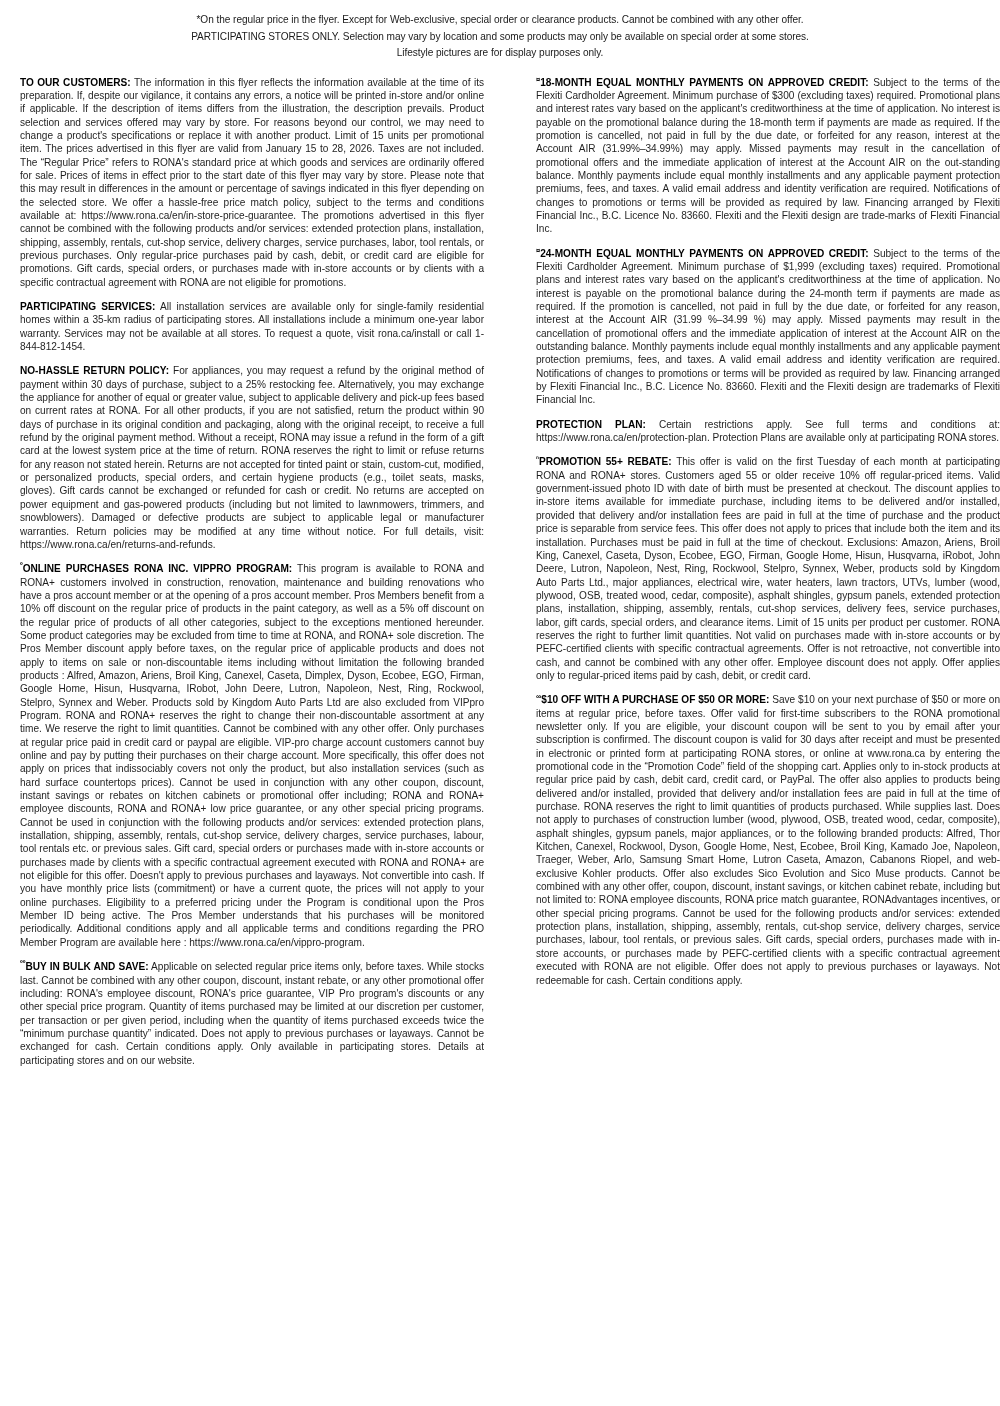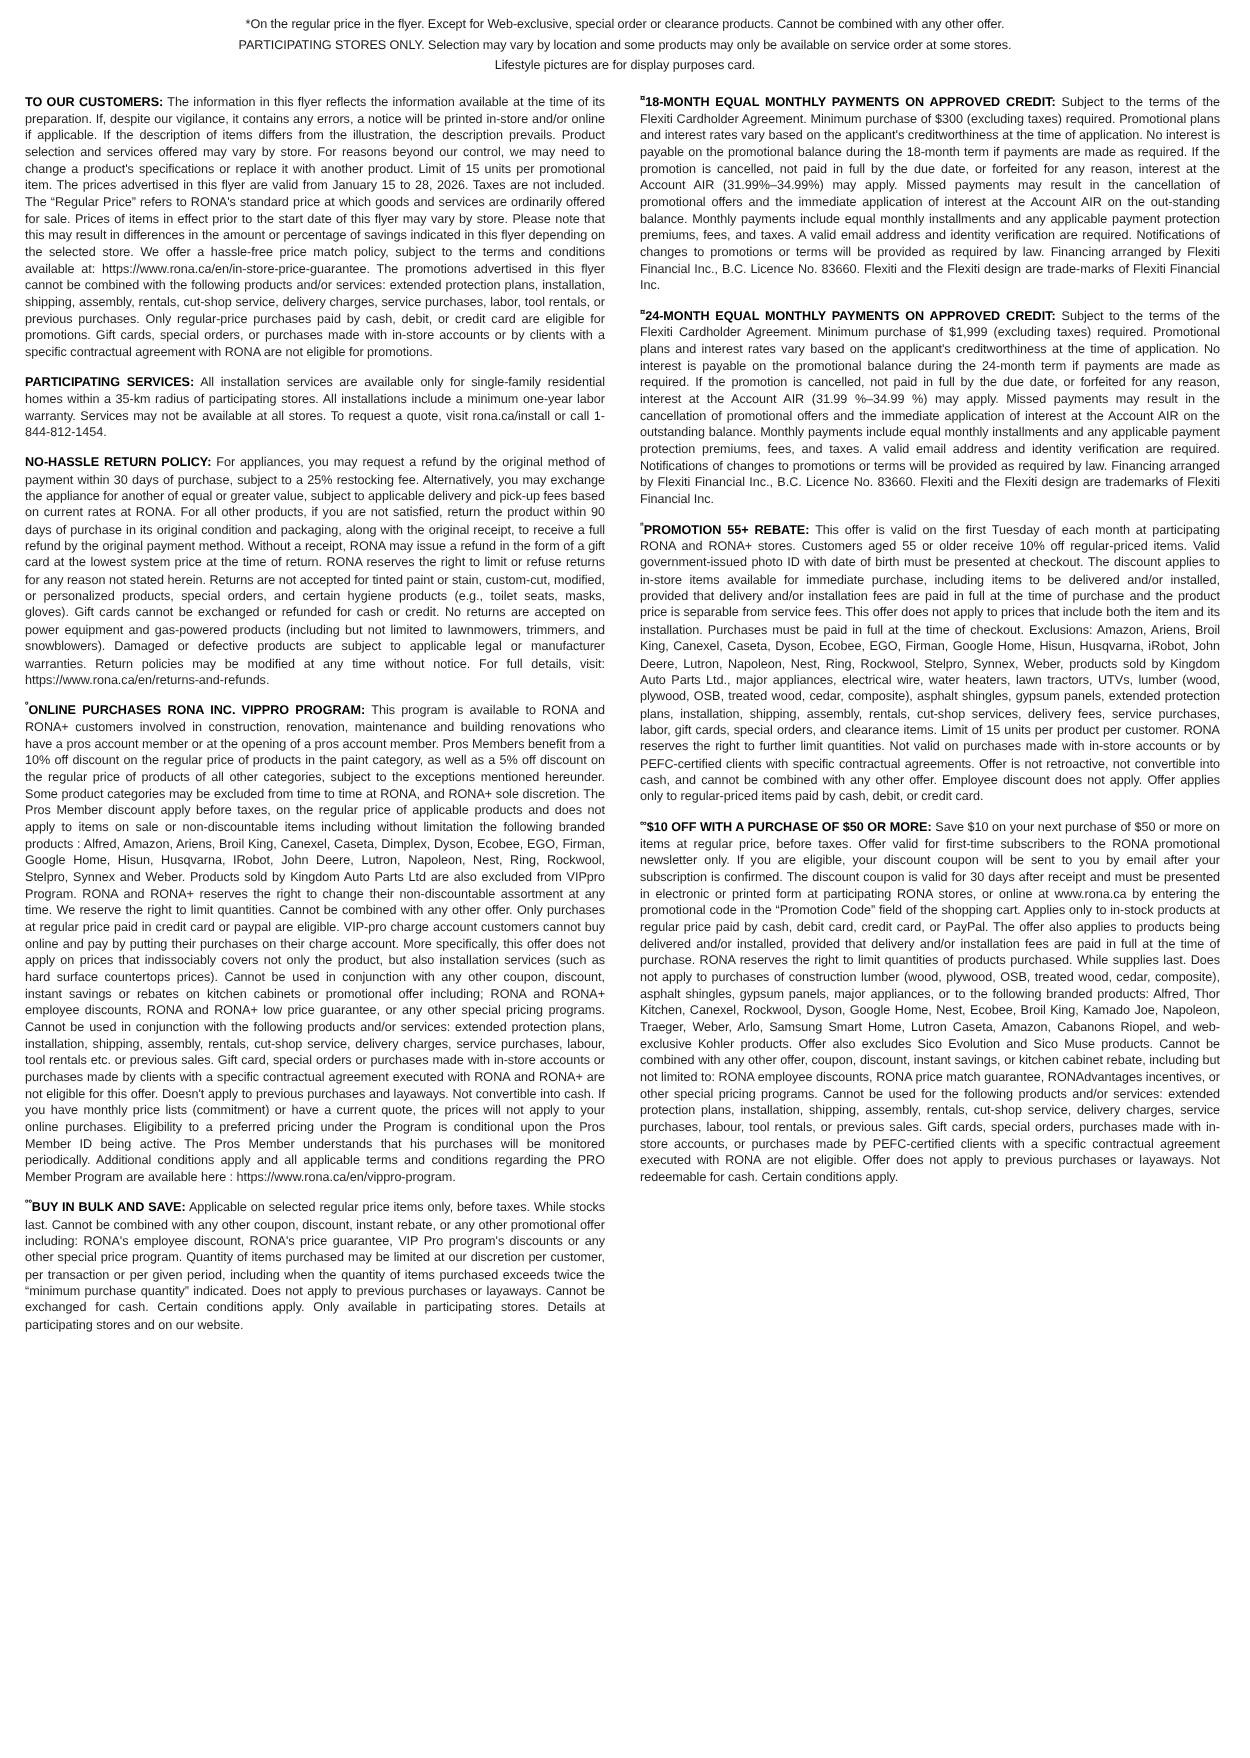--- a/index.html
+++ b/index.html
@@ -35,21 +35,21 @@
   .header-note .line {
     display: block;
   }
   .header-note b {
     font-weight: normal;
   }
 
   
   .columns {
     display: flex;
-    gap: 28px;
+    gap: 52px;
     align-items: flex-start;
   }
   .col {
     width: 464px;
     flex: 0 0 464px;
   }
 
   p.para {
     margin: 0 0 11px 0;
     font-size: 10.1px;
@@ -75,34 +75,35 @@
     color: #000;
   }
 </style>
 </head>
 <body>
 
 <div class="page">
 
   <div class="header-note">
     <span class="line">*On the regular price in the flyer. Except for Web-exclusive, special order or clearance products. Cannot be combined with any other offer.</span>
-    <span class="line"><b>PARTICIPATING STORES ONLY.</b><span> Selection may vary by location and some products may only be available on service order at some stores.</span></span>
-    <span class="line">Lifestyle pictures are for display purposes card.</span>
+    <span class="line"><b>PARTICIPATING STORES ONLY.</b><span> Selection may vary by location and some products may only be available on special order at some stores.</span></span>
+    <span class="line">Lifestyle pictures are for display purposes only.</span>
   </div>
 
   <div class="columns">
 
     <div class="col" id="left-col">
         <p class="para"><span class="lead">TO OUR CUSTOMERS:</span><span> The information in this flyer reflects the information available at the time of its preparation. If, despite our vigilance, it contains any errors, a notice will be printed in-store and/or online if applicable. If the description of items differs from the illustration, the description prevails. Product selection and services offered may vary by store. For reasons beyond our control, we may need to change a product's specifications or replace it with another product. Limit of 15 units per promotional item. The prices advertised in this flyer are valid from January 15 to 28, 2026. Taxes are not included. The “Regular Price” refers to RONA's standard price at which goods and services are ordinarily offered for sale. Prices of items in effect prior to the start date of this flyer may vary by store. Please note that this may result in differences in the amount or percentage of savings indicated in this flyer depending on the selected store. We offer a hassle-free price match policy, subject to the terms and conditions available at: https://www.rona.ca/en/in-store-price-guarantee. The promotions advertised in this flyer cannot be combined with the following products and/or services: extended protection plans, installation, shipping, assembly, rentals, cut-shop service, delivery charges, service purchases, labor, tool rentals, or previous purchases. Only regular-price purchases paid by cash, debit, or credit card are eligible for promotions. Gift cards, special orders, or purchases made with in-store accounts or by clients with a specific contractual agreement with RONA are not eligible for promotions.</span></p>
         <p class="para"><span class="lead">PARTICIPATING SERVICES:</span><span> All installation services are available only for single-family residential homes within a 35-km radius of participating stores. All installations include a minimum one-year labor warranty. Services may not be available at all stores. To request a quote, visit rona.ca/install or call 1-844-812-1454.</span></p>
         <p class="para"><span class="lead">NO-HASSLE RETURN POLICY:</span><span> For appliances, you may request a refund by the original method of payment within 30 days of purchase, subject to a 25% restocking fee. Alternatively, you may exchange the appliance for another of equal or greater value, subject to applicable delivery and pick-up fees based on current rates at RONA. For all other products, if you are not satisfied, return the product within 90 days of purchase in its original condition and packaging, along with the original receipt, to receive a full refund by the original payment method. Without a receipt, RONA may issue a refund in the form of a gift card at the lowest system price at the time of return. RONA reserves the right to limit or refuse returns for any reason not stated herein. Returns are not accepted for tinted paint or stain, custom-cut, modified, or personalized products, special orders, and certain hygiene products (e.g., toilet seats, masks, gloves). Gift cards cannot be exchanged or refunded for cash or credit. No returns are accepted on power equipment and gas-powered products (including but not limited to lawnmowers, trimmers, and snowblowers). Damaged or defective products are subject to applicable legal or manufacturer warranties. Return policies may be modified at any time without notice. For full details, visit: https://www.rona.ca/en/returns-and-refunds.</span></p>
         <p class="para"><span class="sup">º</span><span class="lead">ONLINE PURCHASES RONA INC. VIPPRO PROGRAM:</span><span> This program is available to RONA and RONA+ customers involved in construction, renovation, maintenance and building renovations who have a pros account member or at the opening of a pros account member. Pros Members benefit from a 10% off discount on the regular price of products in the paint category, as well as a 5% off discount on the regular price of products of all other categories, subject to the exceptions mentioned hereunder. Some product categories may be excluded from time to time at RONA, and RONA+ sole discretion. The Pros Member discount apply before taxes, on the regular price of applicable products and does not apply to items on sale or non-discountable items including without limitation the following branded products : Alfred, Amazon, Ariens, Broil King, Canexel, Caseta, Dimplex, Dyson, Ecobee, EGO, Firman, Google Home, Hisun, Husqvarna, IRobot, John Deere, Lutron, Napoleon, Nest, Ring, Rockwool, Stelpro, Synnex and Weber. Products sold by Kingdom Auto Parts Ltd are also excluded from VIPpro Program. RONA and RONA+ reserves the right to change their non-discountable assortment at any time. We reserve the right to limit quantities. Cannot be combined with any other offer. Only purchases at regular price paid in credit card or paypal are eligible. VIP-pro charge account customers cannot buy online and pay by putting their purchases on their charge account. More specifically, this offer does not apply on prices that indissociably covers not only the product, but also installation services (such as hard surface countertops prices). Cannot be used in conjunction with any other coupon, discount, instant savings or rebates on kitchen cabinets or promotional offer including; RONA and RONA+ employee discounts, RONA and RONA+ low price guarantee, or any other special pricing programs. Cannot be used in conjunction with the following products and/or services: extended protection plans, installation, shipping, assembly, rentals, cut-shop service, delivery charges, service purchases, labour, tool rentals etc. or previous sales. Gift card, special orders or purchases made with in-store accounts or purchases made by clients with a specific contractual agreement executed with RONA and RONA+ are not eligible for this offer. Doesn't apply to previous purchases and layaways. Not convertible into cash. If you have monthly price lists (commitment) or have a current quote, the prices will not apply to your online purchases. Eligibility to a preferred pricing under the Program is conditional upon the Pros Member ID being active. The Pros Member understands that his purchases will be monitored periodically. Additional conditions apply and all applicable terms and conditions regarding the PRO Member Program are available here : https://www.rona.ca/en/vippro-program.</span></p>
         <p class="para"><span class="sup">ºº</span><span class="lead">BUY IN BULK AND SAVE:</span><span> Applicable on selected regular price items only, before taxes. While stocks last. Cannot be combined with any other coupon, discount, instant rebate, or any other promotional offer including: RONA's employee discount, RONA's price guarantee, VIP Pro program's discounts or any other special price program. Quantity of items purchased may be limited at our discretion per customer, per transaction or per given period, including when the quantity of items purchased exceeds twice the “minimum purchase quantity” indicated.  Does not apply to previous purchases or layaways. Cannot be exchanged for cash. Certain conditions apply. Only available in participating stores. Details at participating stores and on our website.</span></p>
       </div>
     <div class="col" id="right-col">
         <p class="para"><span class="sup">¤</span><span class="lead">18-MONTH EQUAL MONTHLY PAYMENTS ON APPROVED CREDIT:</span><span> Subject to the terms of the Flexiti Cardholder Agreement. Minimum purchase of $300 (excluding taxes) required. Promotional plans and interest rates vary based on the applicant's creditworthiness at the time of application. No interest is payable on the promotional balance during the 18-month term if payments are made as required. If the promotion is cancelled, not paid in full by the due date, or forfeited for any reason, interest at the Account AIR (31.99%–34.99%) may apply. Missed payments may result in the cancellation of promotional offers and the immediate application of interest at the Account AIR on the out-standing balance. Monthly payments include equal monthly installments and any applicable payment protection premiums, fees, and taxes. A valid email address and identity verification are required. Notifications of changes to promotions or terms will be provided as required by law. Financing arranged by Flexiti Financial Inc., B.C. Licence No. 83660. Flexiti and the Flexiti design are trade-marks of Flexiti Financial Inc.</span></p>
         <p class="para"><span class="sup">¤</span><span class="lead">24-MONTH EQUAL MONTHLY PAYMENTS ON APPROVED CREDIT:</span><span> Subject to the terms of the Flexiti Cardholder Agreement. Minimum purchase of $1,999 (excluding taxes) required. Promotional plans and interest rates vary based on the applicant's creditworthiness at the time of application. No interest is payable on the promotional balance during the 24-month term if payments are made as required. If the promotion is cancelled, not paid in full by the due date, or forfeited for any reason, interest at the Account AIR (31.99 %–34.99 %) may apply. Missed payments may result in the cancellation of promotional offers and the immediate application of interest at the Account AIR on the outstanding balance. Monthly payments include equal monthly installments and any applicable payment protection premiums, fees, and taxes. A valid email address and identity verification are required. Notifications of changes to promotions or terms will be provided as required by law. Financing arranged by Flexiti Financial Inc., B.C. Licence No. 83660. Flexiti and the Flexiti design are trademarks of Flexiti Financial Inc.</span></p>
+        <p class="para"><span class="lead">PROTECTION PLAN:</span><span> Certain restrictions apply. See full terms and conditions at: https://www.rona.ca/en/protection-plan. Protection Plans are available only at participating RONA stores.</span></p>
         <p class="para"><span class="sup">ⁿ</span><span class="lead">PROMOTION 55+ REBATE:</span><span> This offer is valid on the first Tuesday of each month at participating RONA and RONA+ stores. Customers aged 55 or older receive 10% off regular-priced items. Valid government-issued photo ID with date of birth must be presented at checkout. The discount applies to in-store items available for immediate purchase, including items to be delivered and/or installed, provided that delivery and/or installation fees are paid in full at the time of purchase and the product price is separable from service fees. This offer does not apply to prices that include both the item and its installation. Purchases must be paid in full at the time of checkout. Exclusions: Amazon, Ariens, Broil King, Canexel, Caseta, Dyson, Ecobee, EGO, Firman, Google Home, Hisun, Husqvarna, iRobot, John Deere, Lutron, Napoleon, Nest, Ring, Rockwool, Stelpro, Synnex, Weber, products sold by Kingdom Auto Parts Ltd., major appliances, electrical wire, water heaters, lawn tractors, UTVs, lumber (wood, plywood, OSB, treated wood, cedar, composite), asphalt shingles, gypsum panels, extended protection plans, installation, shipping, assembly, rentals, cut-shop services, delivery fees, service purchases, labor, gift cards, special orders, and clearance items. Limit of 15 units per product per customer. RONA reserves the right to further limit quantities. Not valid on purchases made with in-store accounts or by PEFC-certified clients with specific contractual agreements. Offer is not retroactive, not convertible into cash, and cannot be combined with any other offer. Employee discount does not apply. Offer applies only to regular-priced items paid by cash, debit, or credit card.</span></p>
         <p class="para"><span class="sup">∞</span><span class="lead">$10 OFF WITH A PURCHASE OF $50 OR MORE:</span><span> Save $10 on your next purchase of $50 or more on items at regular price, before taxes. Offer valid for first-time subscribers to the RONA promotional newsletter only. If you are eligible, your discount coupon will be sent to you by email after your subscription is confirmed. The discount coupon is valid for 30 days after receipt and must be presented in electronic or printed form at participating RONA stores, or online at www.rona.ca by entering the promotional code in the “Promotion Code” field of the shopping cart. Applies only to in-stock products at regular price paid by cash, debit card, credit card, or PayPal. The offer also applies to products being delivered and/or installed, provided that delivery and/or installation fees are paid in full at the time of purchase. RONA reserves the right to limit quantities of products purchased. While supplies last. Does not apply to purchases of construction lumber (wood, plywood, OSB, treated wood, cedar, composite), asphalt shingles, gypsum panels, major appliances, or to the following branded products: Alfred, Thor Kitchen, Canexel, Rockwool, Dyson, Google Home, Nest, Ecobee, Broil King, Kamado Joe, Napoleon, Traeger, Weber, Arlo, Samsung Smart Home, Lutron Caseta, Amazon, Cabanons Riopel, and web-exclusive Kohler products. Offer also excludes Sico Evolution and Sico Muse products. Cannot be combined with any other offer, coupon, discount, instant savings, or kitchen cabinet rebate, including but not limited to: RONA employee discounts, RONA price match guarantee, RONAdvantages incentives, or other special pricing programs. Cannot be used for the following products and/or services: extended protection plans, installation, shipping, assembly, rentals, cut-shop service, delivery charges, service purchases, labour, tool rentals, or previous sales. Gift cards, special orders, purchases made with in-store accounts, or purchases made by PEFC-certified clients with a specific contractual agreement executed with RONA are not eligible. Offer does not apply to previous purchases or layaways. Not redeemable for cash. Certain conditions apply.</span></p>
       </div>
 
   </div>
 </div>
 
 </body></html>

